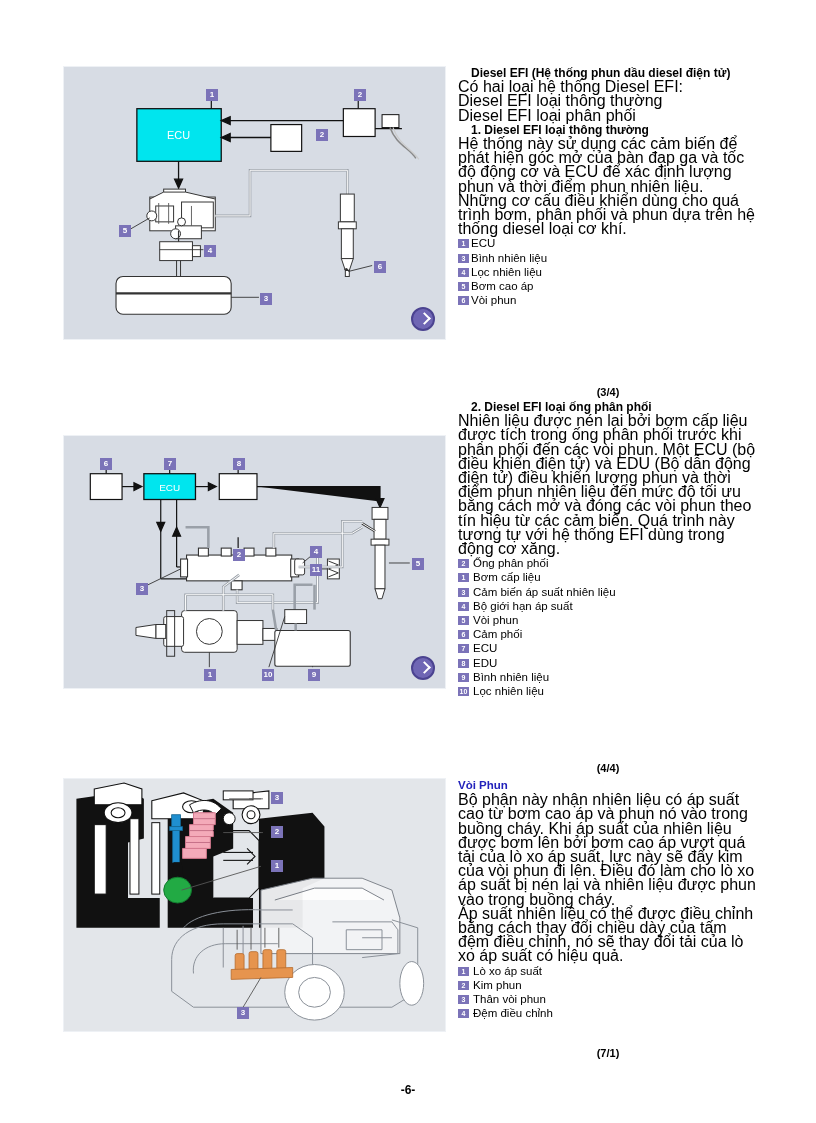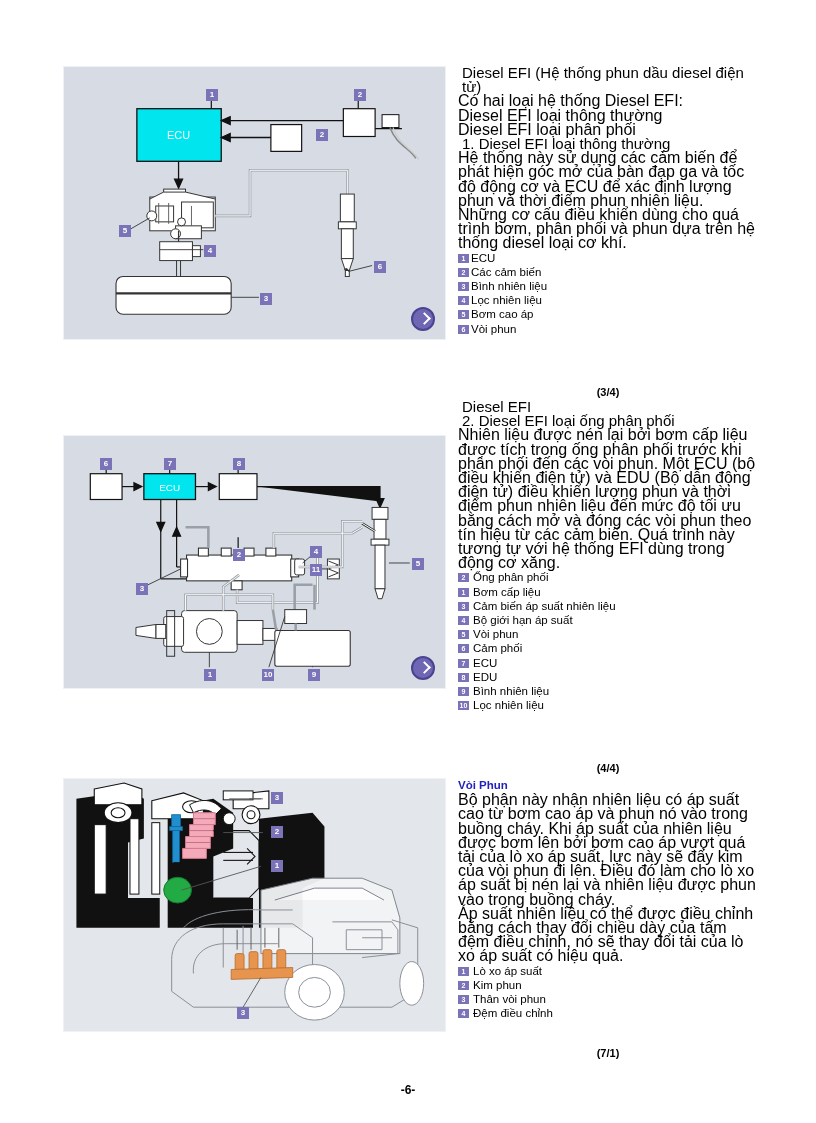--- a/index.html
+++ b/index.html
@@ -43,22 +43,22 @@
     transform:rotate(45deg);
   }
 
   
   .textcol{position:absolute;left:458px;width:300px;}
   #text-1{top:66px;}
   #text-2{top:400px;}
   #text-3{top:778px;}
 
   .h-bold{
-    font-size:15px;font-weight:normal;line-height:14.2px;
-    margin:0 0 0 4px;
+    font-size:12px;font-weight:bold;line-height:14.2px;
+    margin:0 0 0 13px;
   }
   .h-blue{
     font-size:11.5px;font-weight:bold;line-height:14.2px;
     color:#2222bb;margin:0 0 1px 0;
   }
   .para{
     font-size:16px;line-height:14.2px;margin:0;
   }
 
   
@@ -461,45 +461,40 @@
     <div class="para">Diesel EFI loại phân phối</div>
     <div class="h-bold">1. Diesel EFI loại thông thường</div>
     <div class="para">Hệ thống này sử dụng các cảm biến để phát hiện góc mở của bàn đạp ga và tốc độ động cơ và ECU để xác định lượng phun và thời điểm phun nhiên liệu.</div>
     <div class="para">Những cơ cấu điều khiển dùng cho quá trình bơm, phân phối và phun dựa trên hệ thống diesel loại cơ khí.</div>
     <ul class="legend">
       <li>
           <span class="badge">1</span>
           <span class="lbl">ECU</span>
         </li>
       <li>
-          <span class="badge">2</span>
-          <span class="lbl">Các cảm biến</span>
-        </li>
-      <li>
           <span class="badge">3</span>
           <span class="lbl">Bình nhiên liệu</span>
         </li>
       <li>
           <span class="badge">4</span>
           <span class="lbl">Lọc nhiên liệu</span>
         </li>
       <li>
           <span class="badge">5</span>
           <span class="lbl">Bơm cao áp</span>
         </li>
       <li>
           <span class="badge">6</span>
           <span class="lbl">Vòi phun</span>
         </li>
     </ul>
   </div>
   <div class="pagecount" id="count-1">(3/4)</div>
 
   <div class="textcol" id="text-2">
-    <div class="h-bold">Diesel EFI</div>
     <div class="h-bold">2. Diesel EFI loại ống phân phối</div>
     <div class="para">Nhiên liệu được nén lại bởi bơm cấp liệu được tích trong ống phân phối trước khi phân phối đến các vòi phun. Một ECU (bộ điều khiển điện tử) và EDU (Bộ dẫn động điện tử) điều khiển lượng phun và thời điểm phun nhiên liệu đến mức độ tối ưu bằng cách mở và đóng các vòi phun theo tín hiệu từ các cảm biến. Quá trình này tương tự với hệ thống EFI dùng trong động cơ xăng.</div>
     <ul class="legend spaced">
       <li>
           <span class="badge">2</span>
           <span class="lbl">Ống phân phối</span>
         </li>
       <li>
           <span class="badge">1</span>
           <span class="lbl">Bơm cấp liệu</span>

